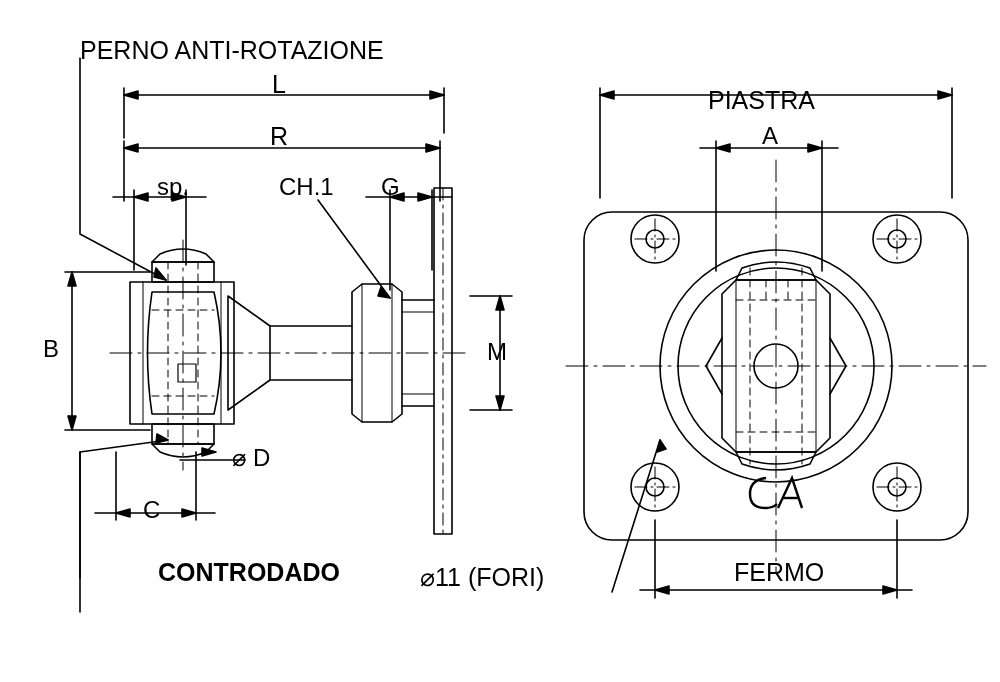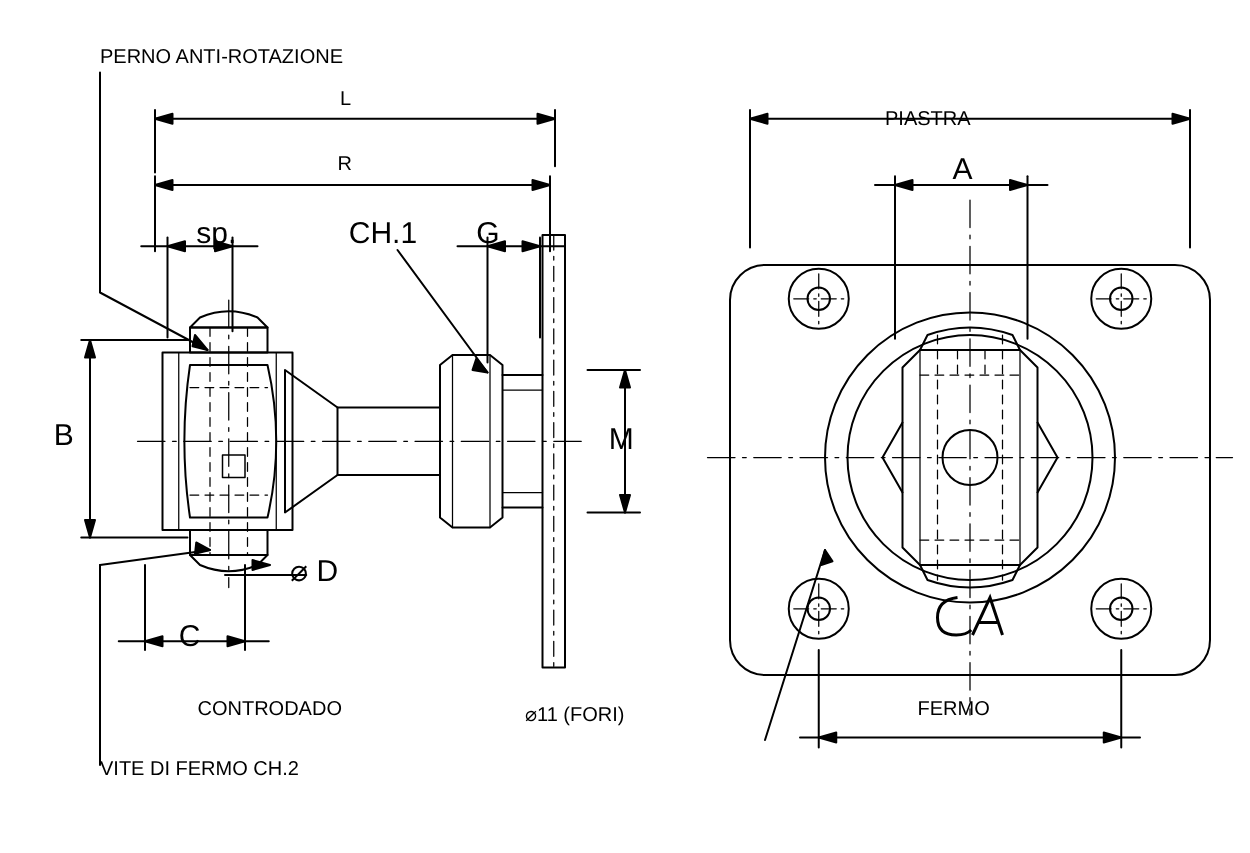--- a/index.html
+++ b/index.html
@@ -22,21 +22,21 @@
     left: 0;
     top: 0;
   }
   .lbl {
     position: absolute;
     color: #000000;
     font-family: "Liberation Sans", sans-serif;
     white-space: nowrap;
     line-height: 1;
   }
-  .lbl-lg { font-size: 16px; text-align: right; }
+  .lbl-lg { font-size: 25px; text-align: right; }
   .lbl-md { font-size: 24px; }
 </style>
 </head>
 <body>
 
 <div id="sheet">
 
 <svg width="1000" height="682" viewBox="0 0 1000 682">
   <g fill="none" stroke="#000000" stroke-width="1.6" stroke-linecap="round" stroke-linejoin="round">
 
@@ -210,21 +210,20 @@
 <div class="lbl lbl-lg" style="left:80px; top:38px;">PERNO ANTI-ROTAZIONE</div>
 <div class="lbl lbl-lg" style="left:272px; top:72px;">L</div>
 <div class="lbl lbl-lg" style="left:270px; top:124px;">R</div>
 <div class="lbl lbl-md" style="left:157px; top:175px;">sp.</div>
 <div class="lbl lbl-md" style="left:279px; top:175px;">CH.1</div>
 <div class="lbl lbl-md" style="left:381px; top:175px;">G</div>
 <div class="lbl lbl-md" style="left:43px; top:337px;">B</div>
 <div class="lbl lbl-md" style="left:487px; top:340px;">M</div>
 <div class="lbl lbl-md" style="left:232px; top:446px;">⌀ D</div>
 <div class="lbl lbl-md" style="left:143px; top:498px;">C</div>
-<div class="lbl lbl-lg" style="left:158px; top:560px;">CONTRODADO</div>
-<div class="lbl lbl-lg" style="left:80px; top:608px;">VITE DI FERMO CH.2</div>
+<div class="lbl lbl-lg" style="left:158px; top:560px;font-weight:bold;">CONTRODADO</div>
 
 <div class="lbl lbl-lg" style="left:708px; top:88px;">PIASTRA</div>
 <div class="lbl lbl-md" style="left:762px; top:124px;">A</div>
 <div class="lbl lbl-lg" style="left:420px; top:565px;">⌀11 (FORI)</div>
 <div class="lbl lbl-lg" style="left:734px; top:560px;">FERMO</div>
 
 </div>
 
 </body></html>

